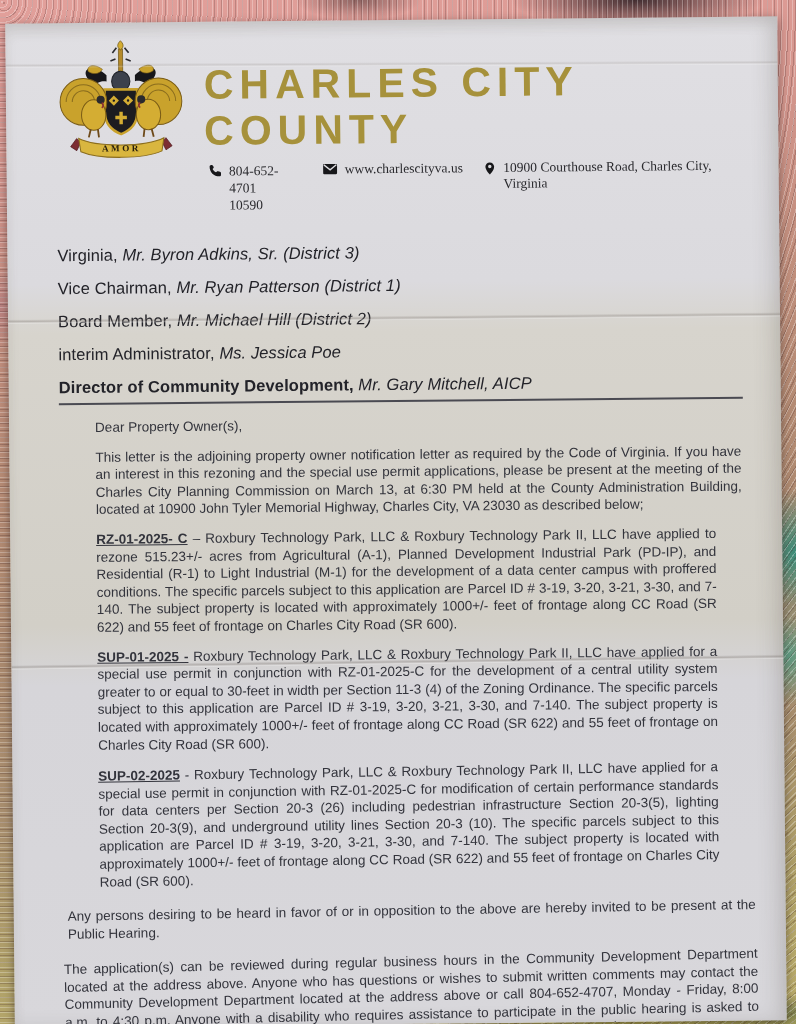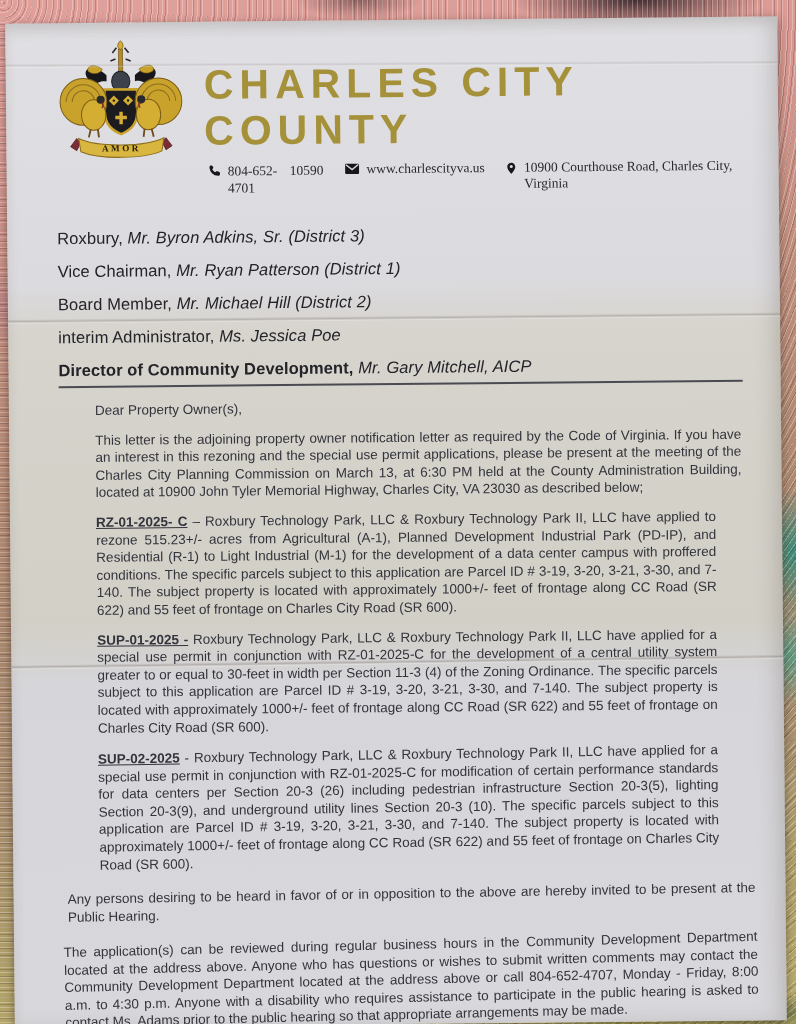--- a/index.html
+++ b/index.html
@@ -37,21 +37,21 @@
   .crease-c{top:640px;background:linear-gradient(180deg,rgba(120,112,104,.06),rgba(108,100,94,.32),rgba(255,255,255,.4));transform:rotate(-.25deg);}
   
   .letterhead{display:flex;align-items:flex-start;padding:16px 20px 0 44px;}
   .crest{width:142px;height:132px;flex:0 0 auto;}
   .head-col{padding-top:24px;padding-left:12px;}
   .org-name{font-weight:bold;font-size:41px;line-height:46px;letter-spacing:6px;color:#a6913b;margin:0;}
   .contact-row{display:flex;align-items:flex-start;gap:9px;margin-top:9px;margin-left:4px;
     font-family:"Liberation Serif",serif;font-size:13.5px;color:#2a2a2e;}
   .contact-item{display:flex;align-items:flex-start;gap:7px;margin-right:12px;}
   .contact-item svg{margin-top:1px;}
-  .phone-lines{display:flex;line-height:17px;}
+  .phone-lines{display:flex;flex-direction:column;line-height:17px;}
   
   .officials{margin:30px 38px 0 50px;font-size:16.5px;color:#232329;}
   .official-row{margin-bottom:13px;line-height:20px;letter-spacing:.1px;}
   .official-name{font-style:italic;}
   .official-row.director{font-weight:bold;border-bottom:2px solid #4a4a52;padding-bottom:6px;margin-bottom:0;}
   .official-row.director .official-name{font-weight:normal;}
   
   .letter-body{padding:14px 40px 0 86px;font-size:13.5px;line-height:17.6px;color:#33343c;}
   .letter-body p{margin:0 0 12px 0;text-align:justify;}
   .salutation{text-align:left !important;}
@@ -138,21 +138,21 @@
             <circle cx="6.5" cy="4.9" r="1.8" fill="#dcdbdf"></circle>
           </svg>
           <span>10900 Courthouse Road, Charles City, Virginia</span>
         </div>
       </div>
     </div>
   </div>
 
   <div class="officials">
     <div class="official-row">
-      <span class="official-role">Roxbury,</span>
+      <span class="official-role">Virginia,</span>
       <span class="official-name">Mr. Byron Adkins, Sr. (District 3)</span>
     </div>
     <div class="official-row">
       <span class="official-role">Vice Chairman,</span>
       <span class="official-name">Mr. Ryan Patterson (District 1)</span>
     </div>
     <div class="official-row">
       <span class="official-role">Board Member,</span>
       <span class="official-name">Mr. Michael Hill (District 2)</span>
     </div>

